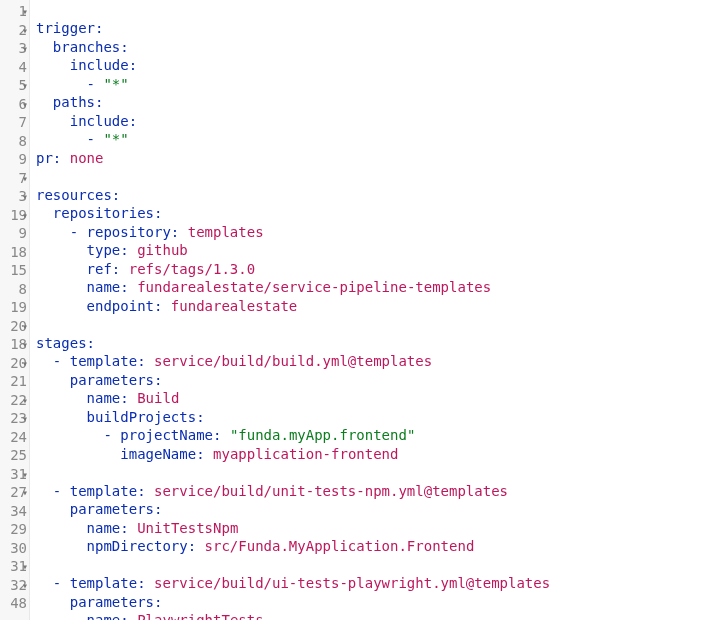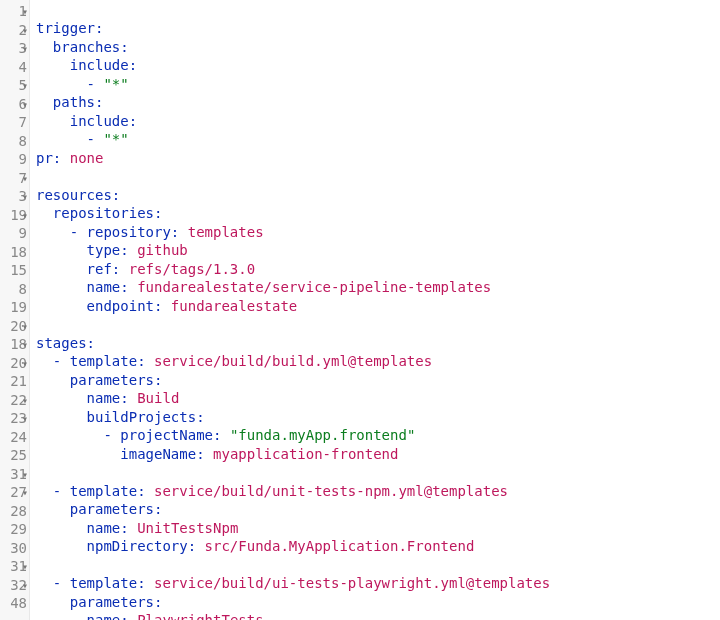--- a/index.html
+++ b/index.html
@@ -82,21 +82,21 @@
       <div class="gutter-line"><span class="gutter-num">20</span><span class="fold">▾</span></div>
       <div class="gutter-line"><span class="gutter-num">18</span><span class="fold">▾</span></div>
       <div class="gutter-line"><span class="gutter-num">20</span><span class="fold">▾</span></div>
       <div class="gutter-line"><span class="gutter-num">21</span></div>
       <div class="gutter-line"><span class="gutter-num">22</span><span class="fold">▾</span></div>
       <div class="gutter-line"><span class="gutter-num">23</span><span class="fold">▾</span></div>
       <div class="gutter-line"><span class="gutter-num">24</span></div>
       <div class="gutter-line"><span class="gutter-num">25</span></div>
       <div class="gutter-line"><span class="gutter-num">31</span><span class="fold">▾</span></div>
       <div class="gutter-line"><span class="gutter-num">27</span><span class="fold">▾</span></div>
-      <div class="gutter-line"><span class="gutter-num">28</span></div>
+      <div class="gutter-line"><span class="gutter-num">34</span></div>
       <div class="gutter-line"><span class="gutter-num">29</span></div>
       <div class="gutter-line"><span class="gutter-num">30</span></div>
       <div class="gutter-line"><span class="gutter-num">31</span><span class="fold">▾</span></div>
       <div class="gutter-line"><span class="gutter-num">32</span><span class="fold">▾</span></div>
       <div class="gutter-line"><span class="gutter-num">48</span></div>
     </div>
   <div class="code" id="code"><div class="code-line"><span class="k">trigger:</span></div><div class="code-line"><span class="v">  </span><span class="k">branches:</span></div><div class="code-line"><span class="v">    </span><span class="k">include:</span></div><div class="code-line"><span class="v">      </span><span class="d">- </span><span class="s">"*"</span></div><div class="code-line"><span class="v">  </span><span class="k">paths:</span></div><div class="code-line"><span class="v">    </span><span class="k">include:</span></div><div class="code-line"><span class="v">      </span><span class="d">- </span><span class="s">"*"</span></div><div class="code-line"><span class="k">pr:</span><span class="v"> none</span></div><div class="code-line"><span class="v"></span></div><div class="code-line"><span class="k">resources:</span></div><div class="code-line"><span class="v">  </span><span class="k">repositories:</span></div><div class="code-line"><span class="v">    </span><span class="d">- </span><span class="k">repository:</span><span class="v"> templates</span></div><div class="code-line"><span class="v">      </span><span class="k">type:</span><span class="v"> github</span></div><div class="code-line"><span class="v">      </span><span class="k">ref:</span><span class="v"> refs/tags/1.3.0</span></div><div class="code-line"><span class="v">      </span><span class="k">name:</span><span class="v"> fundarealestate/service-pipeline-templates</span></div><div class="code-line"><span class="v">      </span><span class="k">endpoint:</span><span class="v"> fundarealestate</span></div><div class="code-line"><span class="v"></span></div><div class="code-line"><span class="k">stages:</span></div><div class="code-line"><span class="v">  </span><span class="d">- </span><span class="k">template:</span><span class="v"> service/build/build.yml@templates</span></div><div class="code-line"><span class="v">    </span><span class="k">parameters:</span></div><div class="code-line"><span class="v">      </span><span class="k">name:</span><span class="v"> Build</span></div><div class="code-line"><span class="v">      </span><span class="k">buildProjects:</span></div><div class="code-line"><span class="v">        </span><span class="d">- </span><span class="k">projectName:</span><span class="v"> </span><span class="s">"funda.myApp.frontend"</span></div><div class="code-line"><span class="v">          </span><span class="k">imageName:</span><span class="v"> myapplication-frontend</span></div><div class="code-line"><span class="v"></span></div><div class="code-line"><span class="v">  </span><span class="d">- </span><span class="k">template:</span><span class="v"> service/build/unit-tests-npm.yml@templates</span></div><div class="code-line"><span class="v">    </span><span class="k">parameters:</span></div><div class="code-line"><span class="v">      </span><span class="k">name:</span><span class="v"> UnitTestsNpm</span></div><div class="code-line"><span class="v">      </span><span class="k">npmDirectory:</span><span class="v"> src/Funda.MyApplication.Frontend</span></div><div class="code-line"><span class="v"></span></div><div class="code-line"><span class="v">  </span><span class="d">- </span><span class="k">template:</span><span class="v"> service/build/ui-tests-playwright.yml@templates</span></div><div class="code-line"><span class="v">    </span><span class="k">parameters:</span></div><div class="code-line"><span class="v">      </span><span class="k">name:</span><span class="v"> PlaywrightTests</span></div></div>
 </div>
 
 </body></html>

